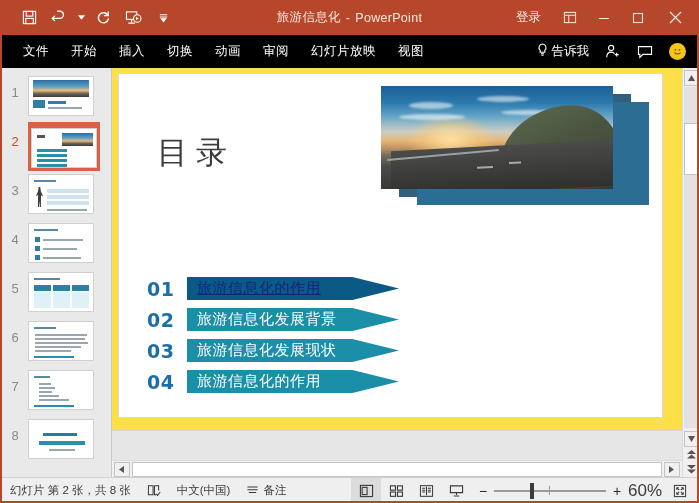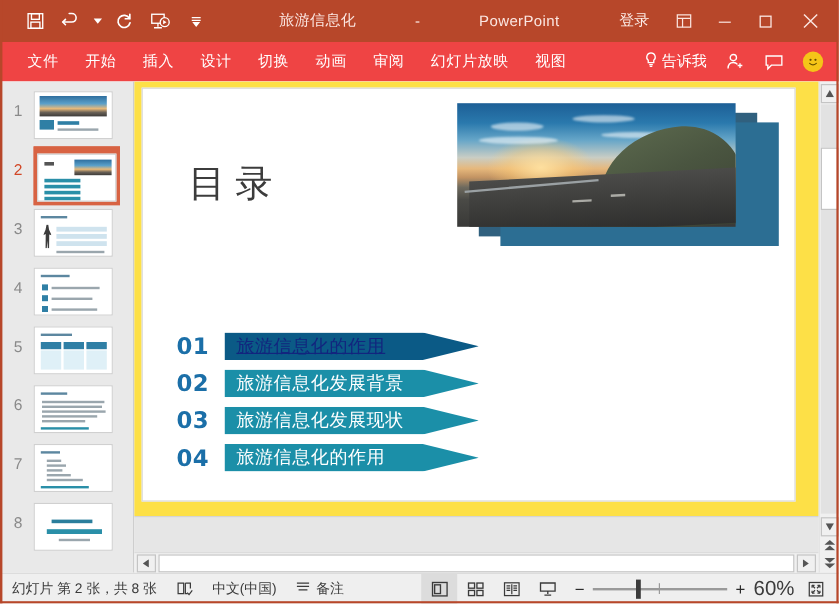--- a/index.html
+++ b/index.html
@@ -22,40 +22,39 @@
     color: #fff;
   }
   .qat-btn svg { display: block; }
   .qat-caret { width: 14px; height: 28px; display:flex; align-items:center; justify-content:center; }
 
   .win-title {
     position: absolute; left: 0; right: 0; top: 0; height: 35px;
     display: flex; align-items: center; justify-content: center;
     color: #fbe6e1; font-size: 12.5px; letter-spacing: .3px;
     pointer-events: none;
-    gap: 44px;
   }
   .win-title .sep { margin: 0 5px; }
 
   .title-right {
     margin-left: auto; display: flex; align-items: center; height: 35px; padding-right: 4px;
   }
   .signin {
     color: #fdeee9; font-size: 12.5px; padding: 0 12px; height: 35px;
     display: flex; align-items: center;
   }
   .tb-icon {
     width: 34px; height: 35px; display: flex; align-items: center; justify-content: center;
     color: #fbe6e1;
   }
   .tb-icon.close { width: 40px; }
 
   
   .ribbon {
-    height: 33px; background: #ef4444; display: flex; align-items: center;
+    height: 33px; background: #000000; display: flex; align-items: center;
     flex: 0 0 33px; position: relative;
   }
   .tabs { display: flex; align-items: center; padding-left: 12px; }
   .tab {
     color: #fff; font-size: 12.5px; padding: 0 11px; height: 33px;
     display: flex; align-items: center; letter-spacing: .5px;
   }
   .ribbon-right { margin-left: auto; display: flex; align-items: center; padding-right: 6px; }
   .tellme {
     display: flex; align-items: center; gap: 4px; color: #fff; font-size: 12.5px;
@@ -299,21 +298,20 @@
           </svg>
       </div>
     </div>
   </div>
 
   <div class="ribbon">
     <div class="tabs">
       <div class="tab">文件</div>
       <div class="tab">开始</div>
       <div class="tab">插入</div>
-      <div class="tab">设计</div>
       <div class="tab">切换</div>
       <div class="tab">动画</div>
       <div class="tab">审阅</div>
       <div class="tab">幻灯片放映</div>
       <div class="tab">视图</div>
     </div>
     <div class="ribbon-right">
       <div class="tellme">
         <span>
           <svg width="11" height="14" viewBox="0 0 11 14" fill="none" stroke="#fff" stroke-width="1.1">

